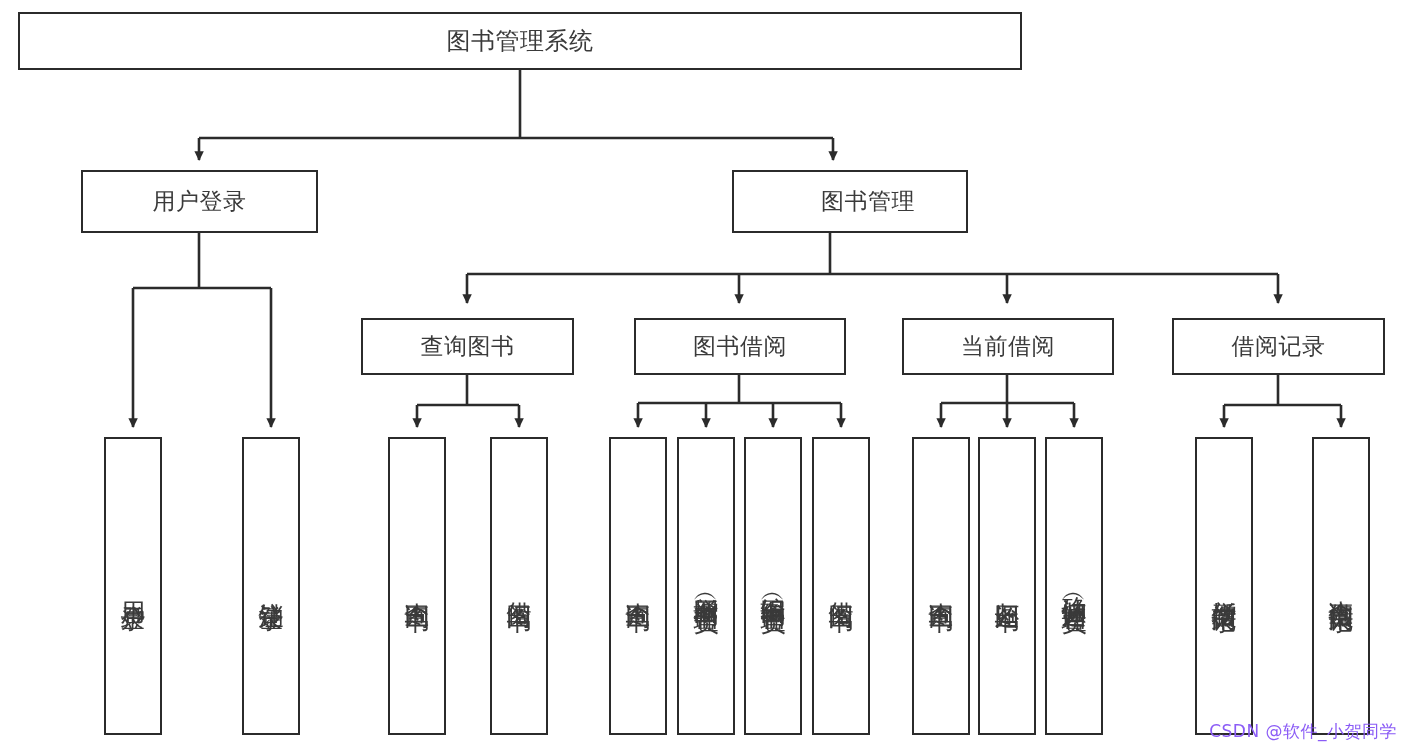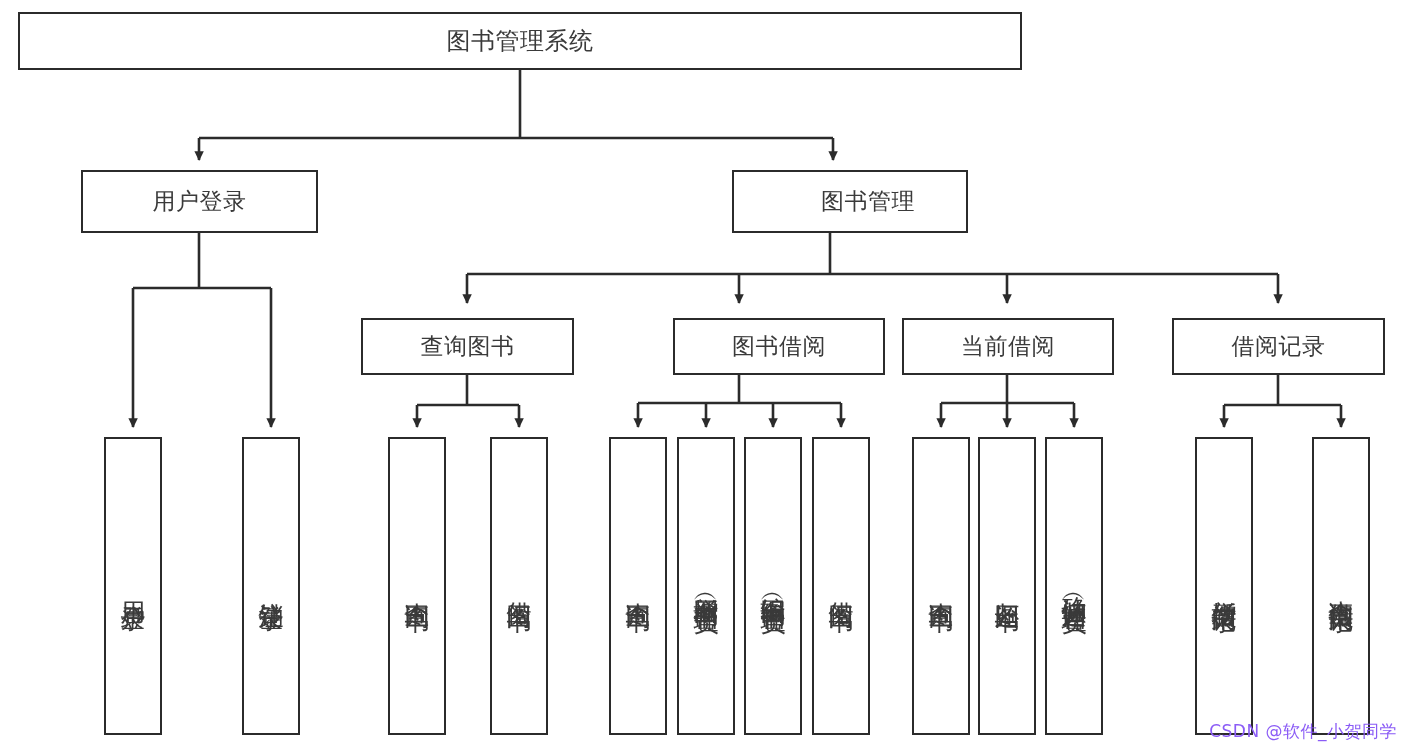--- a/index.html
+++ b/index.html
@@ -138,21 +138,21 @@
   <div class="node horiz" style="left:81px; top:170px; width:237px; height:63px;">
     <span class="node-label">用户登录</span>
   </div>
   <div class="node horiz" style="left:732px; top:170px; width:236px; height:63px;padding-left:36px;">
     <span class="node-label">图书管理</span>
   </div>
 
   <div class="node horiz" style="left:361px; top:318px; width:213px; height:57px;">
     <span class="node-label">查询图书</span>
   </div>
-  <div class="node horiz" style="left:634px; top:318px; width:212px; height:57px;margin-left:39px;">
+  <div class="node horiz" style="left:634px; top:318px; width:212px; height:57px;">
     <span class="node-label">图书借阅</span>
   </div>
   <div class="node horiz" style="left:1172px; top:318px; width:213px; height:57px;">
     <span class="node-label">借阅记录</span>
   </div>
   <div class="node horiz" style="left:902px; top:318px; width:212px; height:57px;">
     <span class="node-label">当前借阅</span>
   </div>
 
   <div class="node vert" style="left:104px; top:437px; width:58px; height:298px;">

